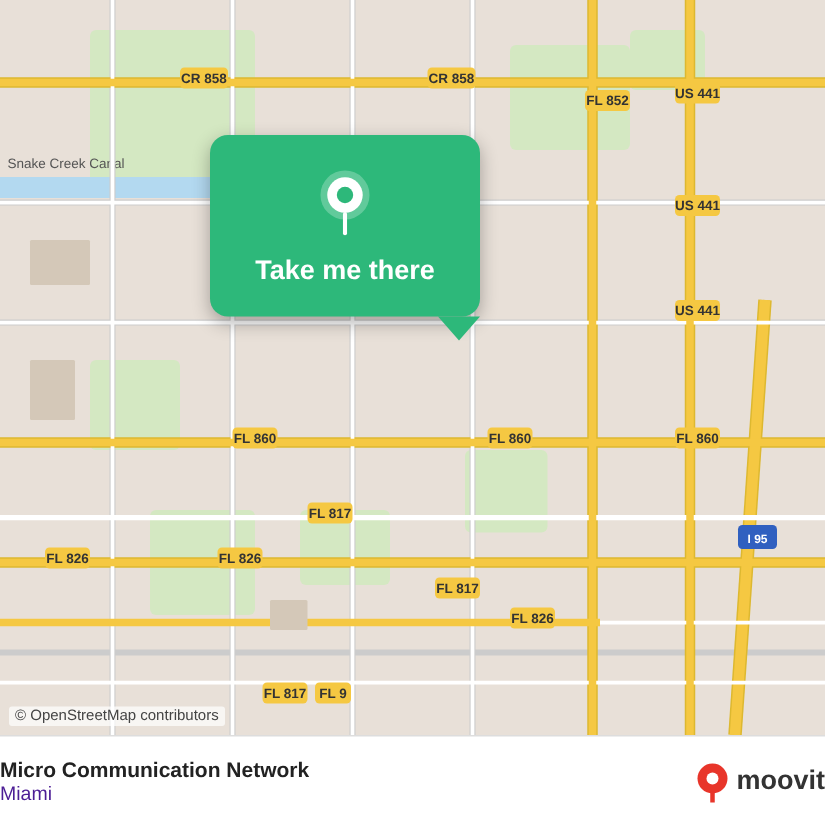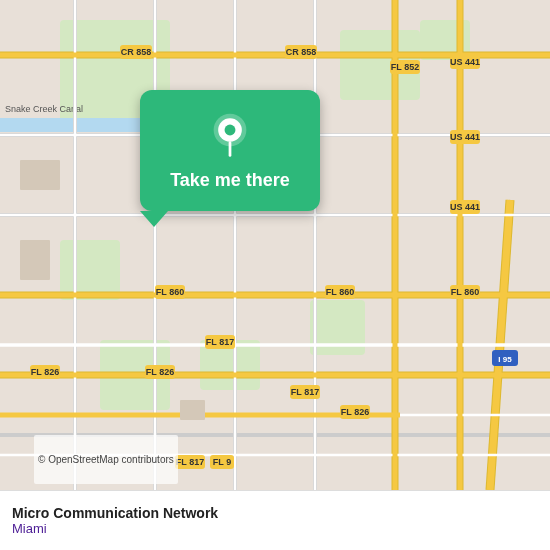--- a/index.html
+++ b/index.html
@@ -29,21 +29,21 @@
     }
 
     
     #info-bar {
       width: 550px;
       height: 60px;
       background: #fff;
       display: flex;
       align-items: center;
       justify-content: space-between;
-      padding: 0 12px;
+      padding: 0 0;
       border-top: 1px solid #ddd;
     }
 
     #info-text {
       display: flex;
       flex-direction: column;
     }
 
     #app-name {
       font-size: 14px;
@@ -68,21 +68,21 @@
       color: #333;
     }
 
     
     #cta-overlay {
       position: absolute;
       top: 90px;
       left: 140px;
       display: flex;
       flex-direction: column;
-      align-items: flex-start;
+      align-items: flex-end;
       z-index: 10;
     }
 
     #cta-card {
       background: #2db87a;
       border-radius: 12px;
       padding: 20px 30px;
       display: flex;
       flex-direction: column;
       align-items: center;
@@ -113,23 +113,22 @@
     }
 
     
     #map-copyright {
       position: absolute;
       bottom: 6px;
       left: 6px;
       font-size: 10px;
       color: #444;
       background: rgba(255,255,255,0.7);
-      padding: 19px 4px;
+      padding: 1px 4px;
       border-radius: 2px;
-      margin-left: 28px;
     }
 
     
     .road-major { stroke: #f5c842; stroke-width: 5; fill: none; }
     .road-highway { stroke: #f5c842; stroke-width: 7; fill: none; }
     .road-minor { stroke: #fff; stroke-width: 2.5; fill: none; }
     .road-medium { stroke: #fff; stroke-width: 3.5; fill: none; }
     .road-label { font-size: 9px; fill: #555; font-family: Arial; }
     .highway-label { font-size: 9px; fill: #333; font-weight: bold; font-family: Arial; }
     .road-bg-major { stroke: #ddb830; stroke-width: 7; fill: none; }
@@ -266,13 +265,22 @@
   </div>
 
   <div id="map-copyright">© OpenStreetMap contributors</div>
 </div>
 
 <div id="info-bar">
   <div id="info-text">
     <span id="app-name">Micro Communication Network</span>
     <span id="app-city">Miami</span>
   </div>
+  <div id="moovit-logo">
+
+    <svg width="24" height="28" viewBox="0 0 24 28" xmlns="http://www.w3.org/2000/svg">
+      <ellipse cx="12" cy="12" rx="10" ry="10" fill="#e8352a"></ellipse>
+      <circle cx="12" cy="12" r="4" fill="white"></circle>
+      <path d="M12 22 L12 28" stroke="#e8352a" stroke-width="3" stroke-linecap="round"></path>
+    </svg>
+    <span id="moovit-logo-text">moovit</span>
+  </div>
 </div>
 
 </body></html>

